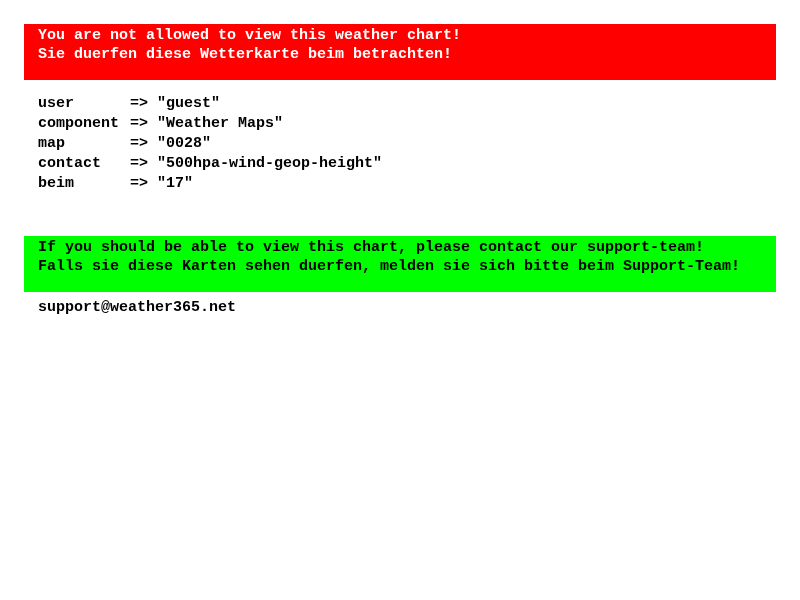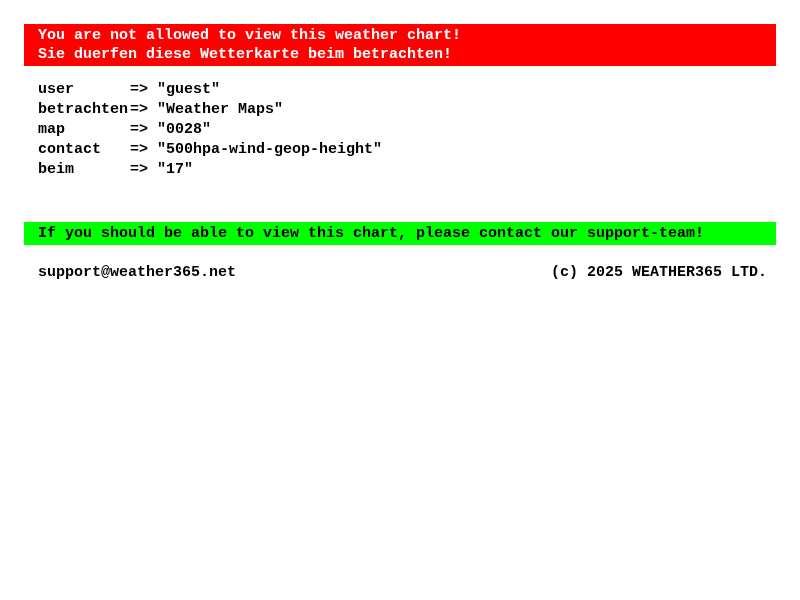--- a/index.html
+++ b/index.html
@@ -14,41 +14,41 @@
     font-weight: bold;
     font-size: 15px;
     color: #000000;
     overflow: hidden;
   }
   .wrap {
     margin: 24px 24px 0 24px;
     width: 752px;
   }
   .banner {
-    padding: 2px 0 2px 14px;
+    padding: 2px 0 16px 14px;
     line-height: 19px;
     white-space: nowrap;
     overflow: hidden;
     font-family: Liberation Mono, monospace;
   }
   .banner.red   { background: #ff0000; color: #ffffff; }
   .banner.green { background: #00ff00; color: #000000; margin-top: 20px; }
   .kv {
     margin: 14px 0 0 14px;
   }
   .kv-row {
     display: flex;
     line-height: 20px;
     white-space: pre;
   }
   .kv-key   { width: 92px; flex: 0 0 auto; }
   .kv-arrow { width: 27px; flex: 0 0 auto; }
   .kv-value { flex: 0 0 auto; }
   .footer {
-    margin-top: 20px;
+    margin-top: 8px;
     padding: 0 9px 0 14px;
     display: flex;
     justify-content: space-between;
     line-height: 16px;
     white-space: nowrap;
   }
 </style>
 </head>
 <body style="background: rgb(255, 255, 255); color: rgb(0, 0, 0);">
 
@@ -59,21 +59,21 @@
     <div>Sie duerfen diese Wetterkarte beim betrachten!</div>
   </div>
 
   <div class="kv">
     <div class="kv-row">
       <span class="kv-key">user</span>
       <span class="kv-arrow">=&gt;</span>
       <span class="kv-value">"guest"</span>
     </div>
     <div class="kv-row">
-      <span class="kv-key">betrachten</span>
+      <span class="kv-key">component</span>
       <span class="kv-arrow">=&gt;</span>
       <span class="kv-value">"Weather Maps"</span>
     </div>
     <div class="kv-row">
       <span class="kv-key">map</span>
       <span class="kv-arrow">=&gt;</span>
       <span class="kv-value">"0028"</span>
     </div>
     <div class="kv-row">
       <span class="kv-key">contact</span>
@@ -82,20 +82,20 @@
     </div>
     <div class="kv-row">
       <span class="kv-key">beim</span>
       <span class="kv-arrow">=&gt;</span>
       <span class="kv-value">"17"</span>
     </div>
   </div>
 
   <div class="banner green" style="background: rgb(0, 255, 0); color: rgb(0, 0, 0); margin-top: 42px;">
     <div>If you should be able to view this chart, please contact our support-team!</div>
+    <div>Falls sie diese Karten sehen duerfen, melden sie sich bitte beim Support-Team!</div>
   </div>
 
   <div class="footer">
     <span>support@weather365.net</span>
-    <span>(c) 2025 WEATHER365 LTD.</span>
   </div>
 
 </div>
 
 </body></html>

